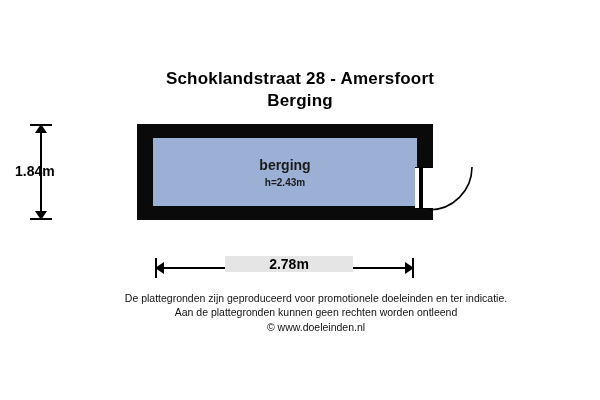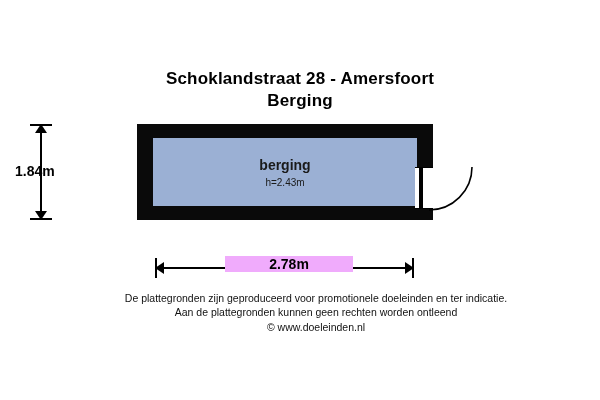--- a/index.html
+++ b/index.html
@@ -69,21 +69,21 @@
     text-align: center;
   }
   .room-name {
     font-size: 14px;
     font-weight: bold;
     color: #1a1a1a;
     line-height: 18px;
   }
   .room-height {
     font-size: 10px;
-    font-weight: normal;
+    font-weight: bold;
     color: #1a1a1a;
     line-height: 14px;
     margin-top: 2px;
   }
 
   
   .door-gap {
     position: absolute;
     left: 415px;
     top: 167px;
@@ -203,21 +203,21 @@
     background: #000;
   }
   .dim-horiz-label {
     position: absolute;
     left: 225px;
     top: 256px;
     width: 120px;
     text-align: center;
     font-size: 14px;
     font-weight: bold;
-    background: #f0abfc;
+    background: #e5e5e5;
     padding: 0 4px;
   }
 
   
   .footer {
     position: absolute;
     left: 16px;
     top: 291px;
     width: 600px;
     text-align: center;

